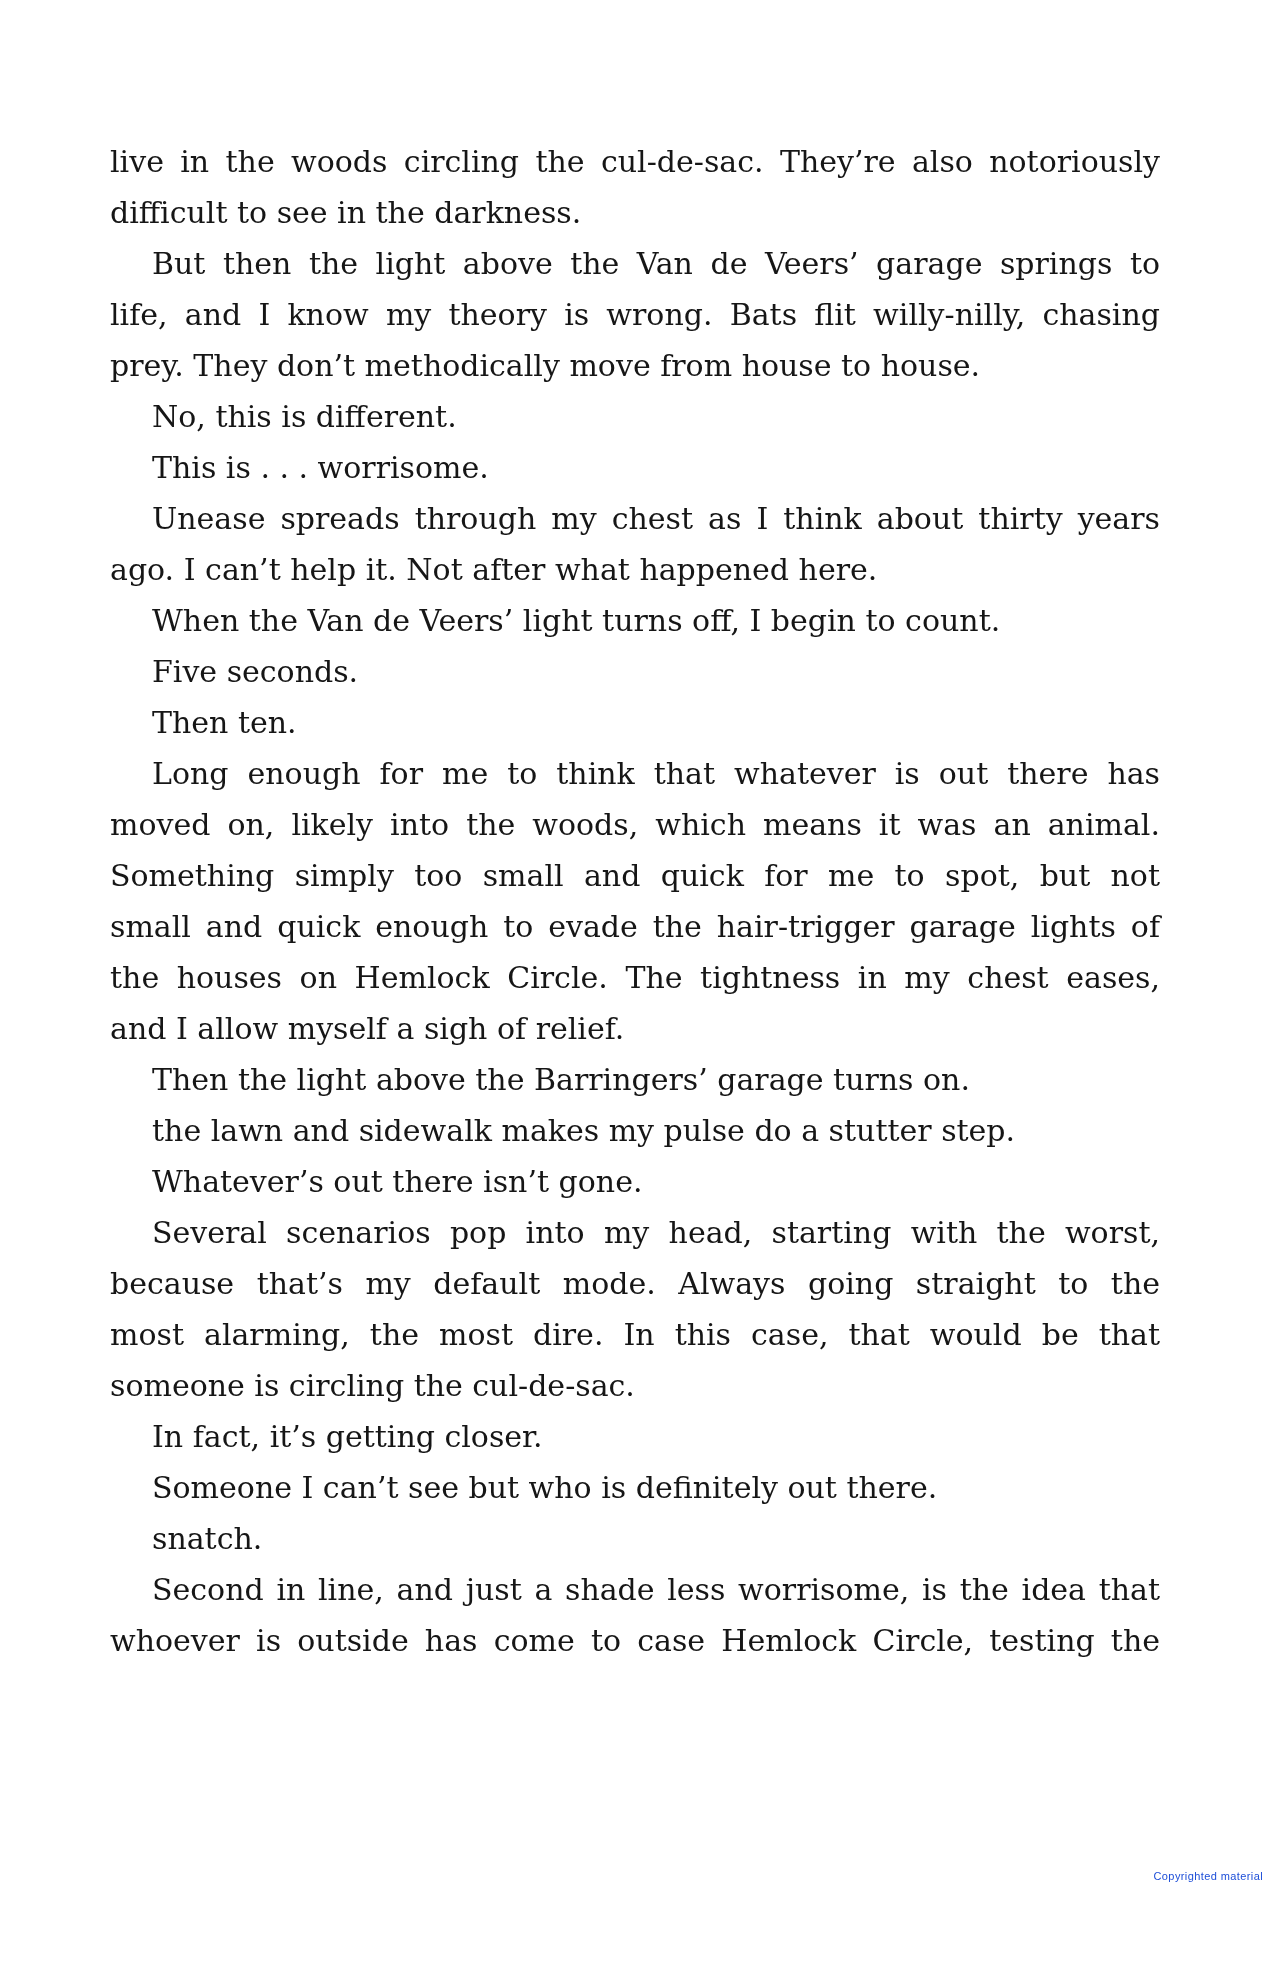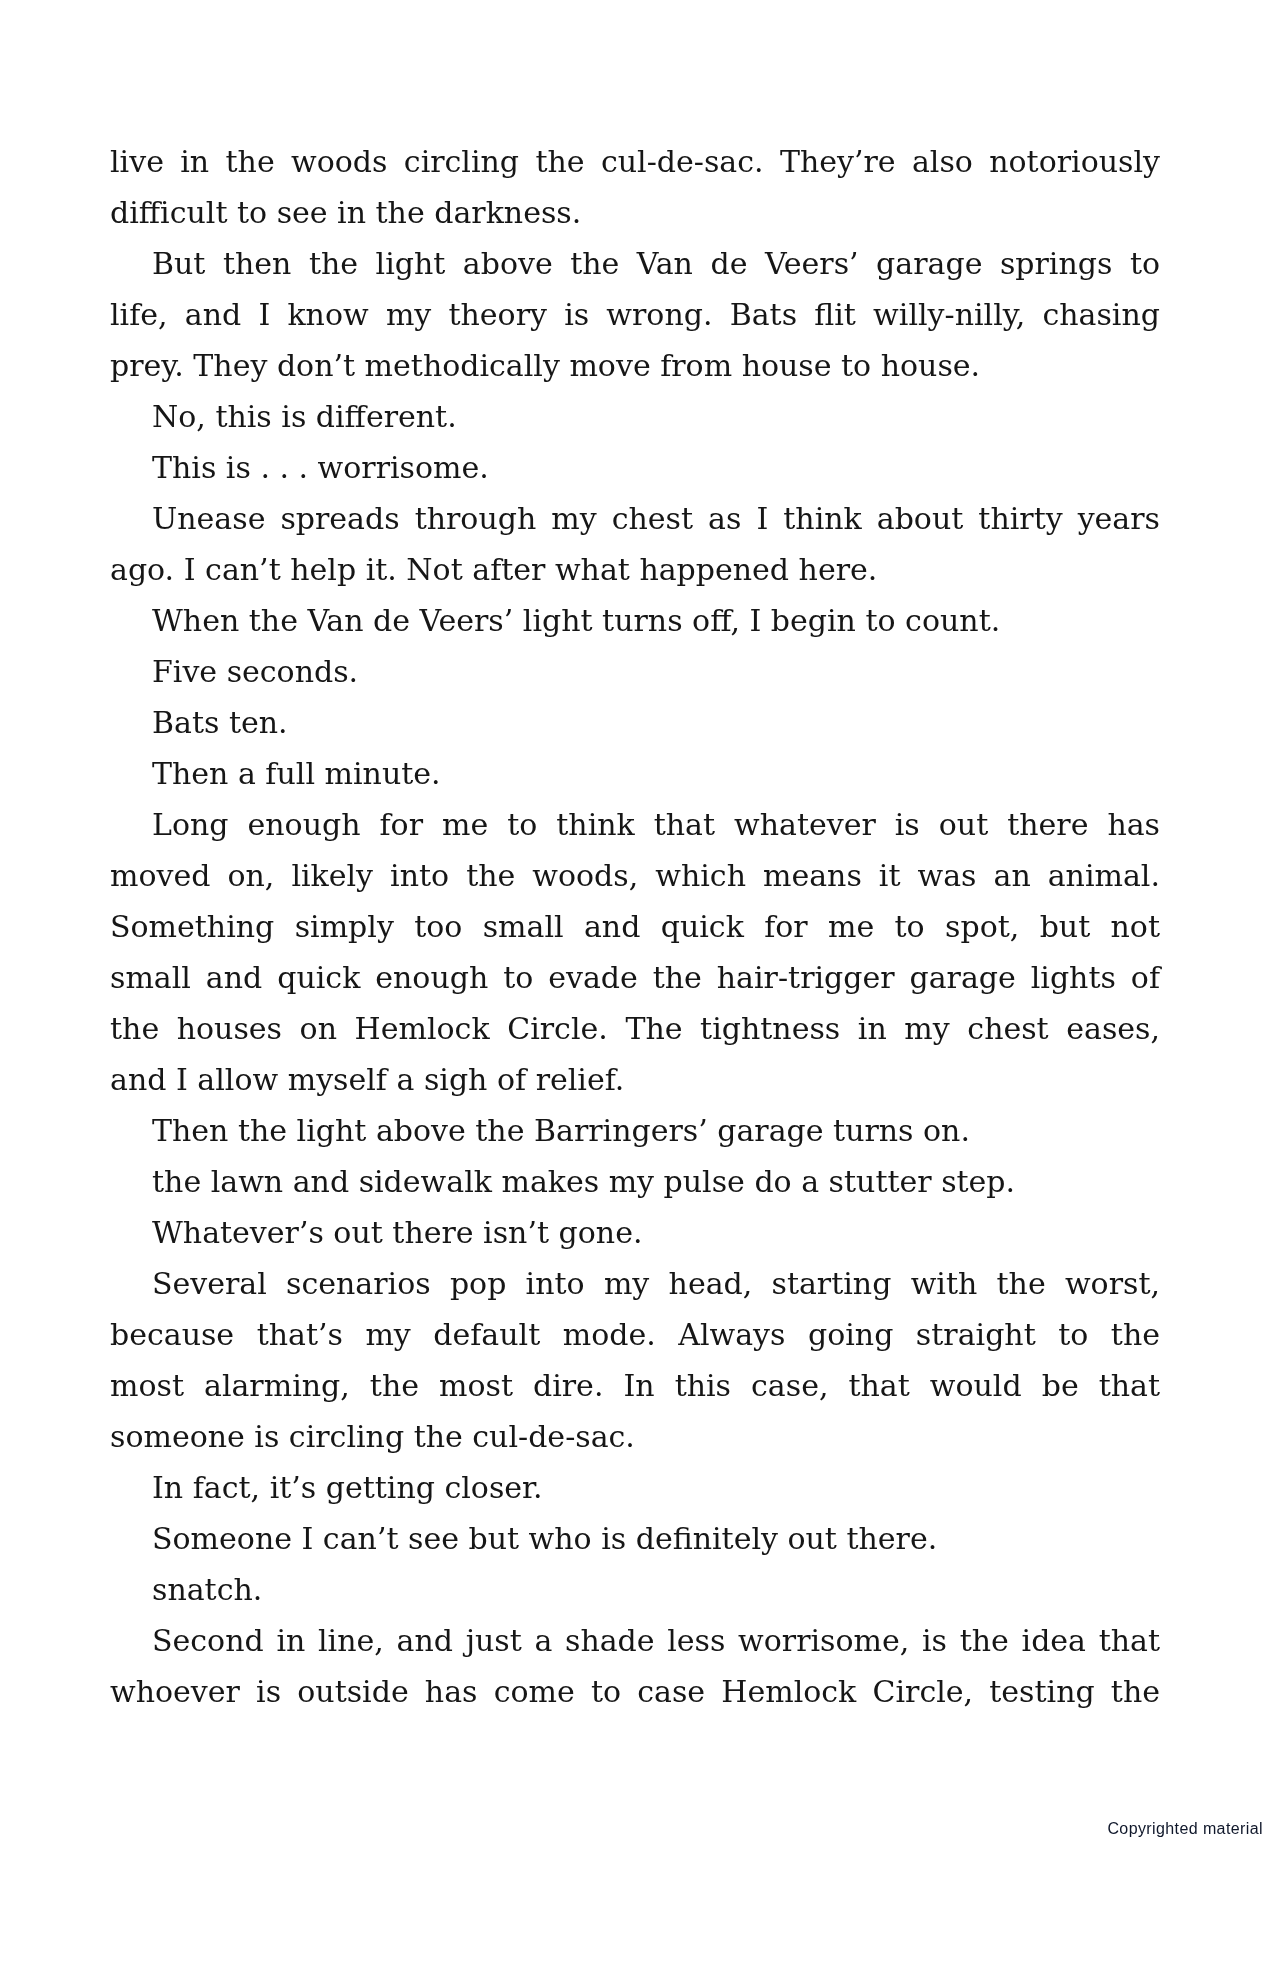--- a/index.html
+++ b/index.html
@@ -38,26 +38,26 @@
   }
   .line.last {
     text-align: right;
     text-align-last: left;
   }
   .paragraph.indent .line:first-child {
     text-indent: 42px;
   }
   .copyright-notice {
     position: absolute;
-    top: 1820px;
+    top: 1870px;
     right: 17px;
     font-family: "Liberation Sans", sans-serif;
-    font-size: 16px;
+    font-size: 11px;
     letter-spacing: 0.4px;
-    color: #0f172a;
+    color: #1d4ed8;
   }
 </style>
 </head>
 <body>
 
 <div class="page">
   <div class="text-block">
       <div class="paragraph">
         <div class="line">live in the woods circling the cul-de-sac. They’re also notoriously</div>
         <div class="line last">difficult to see in the darkness.</div>
@@ -77,24 +77,21 @@
         <div class="line">Unease spreads through my chest as I think about thirty years</div>
         <div class="line last">ago. I can’t help it. Not after what happened here.</div>
       </div>
       <div class="paragraph indent">
         <div class="line last">When the Van de Veers’ light turns off, I begin to count.</div>
       </div>
       <div class="paragraph indent">
         <div class="line last">Five seconds.</div>
       </div>
       <div class="paragraph indent">
-        <div class="line last">Bats ten.</div>
-      </div>
-      <div class="paragraph indent">
-        <div class="line last">Then a full minute.</div>
+        <div class="line last">Then ten.</div>
       </div>
       <div class="paragraph indent">
         <div class="line">Long enough for me to think that whatever is out there has</div>
         <div class="line">moved on, likely into the woods, which means it was an animal.</div>
         <div class="line">Something simply too small and quick for me to spot, but not</div>
         <div class="line">small and quick enough to evade the hair-trigger garage lights of</div>
         <div class="line">the houses on Hemlock Circle. The tightness in my chest eases,</div>
         <div class="line last">and I allow myself a sigh of relief.</div>
       </div>
       <div class="paragraph indent">

